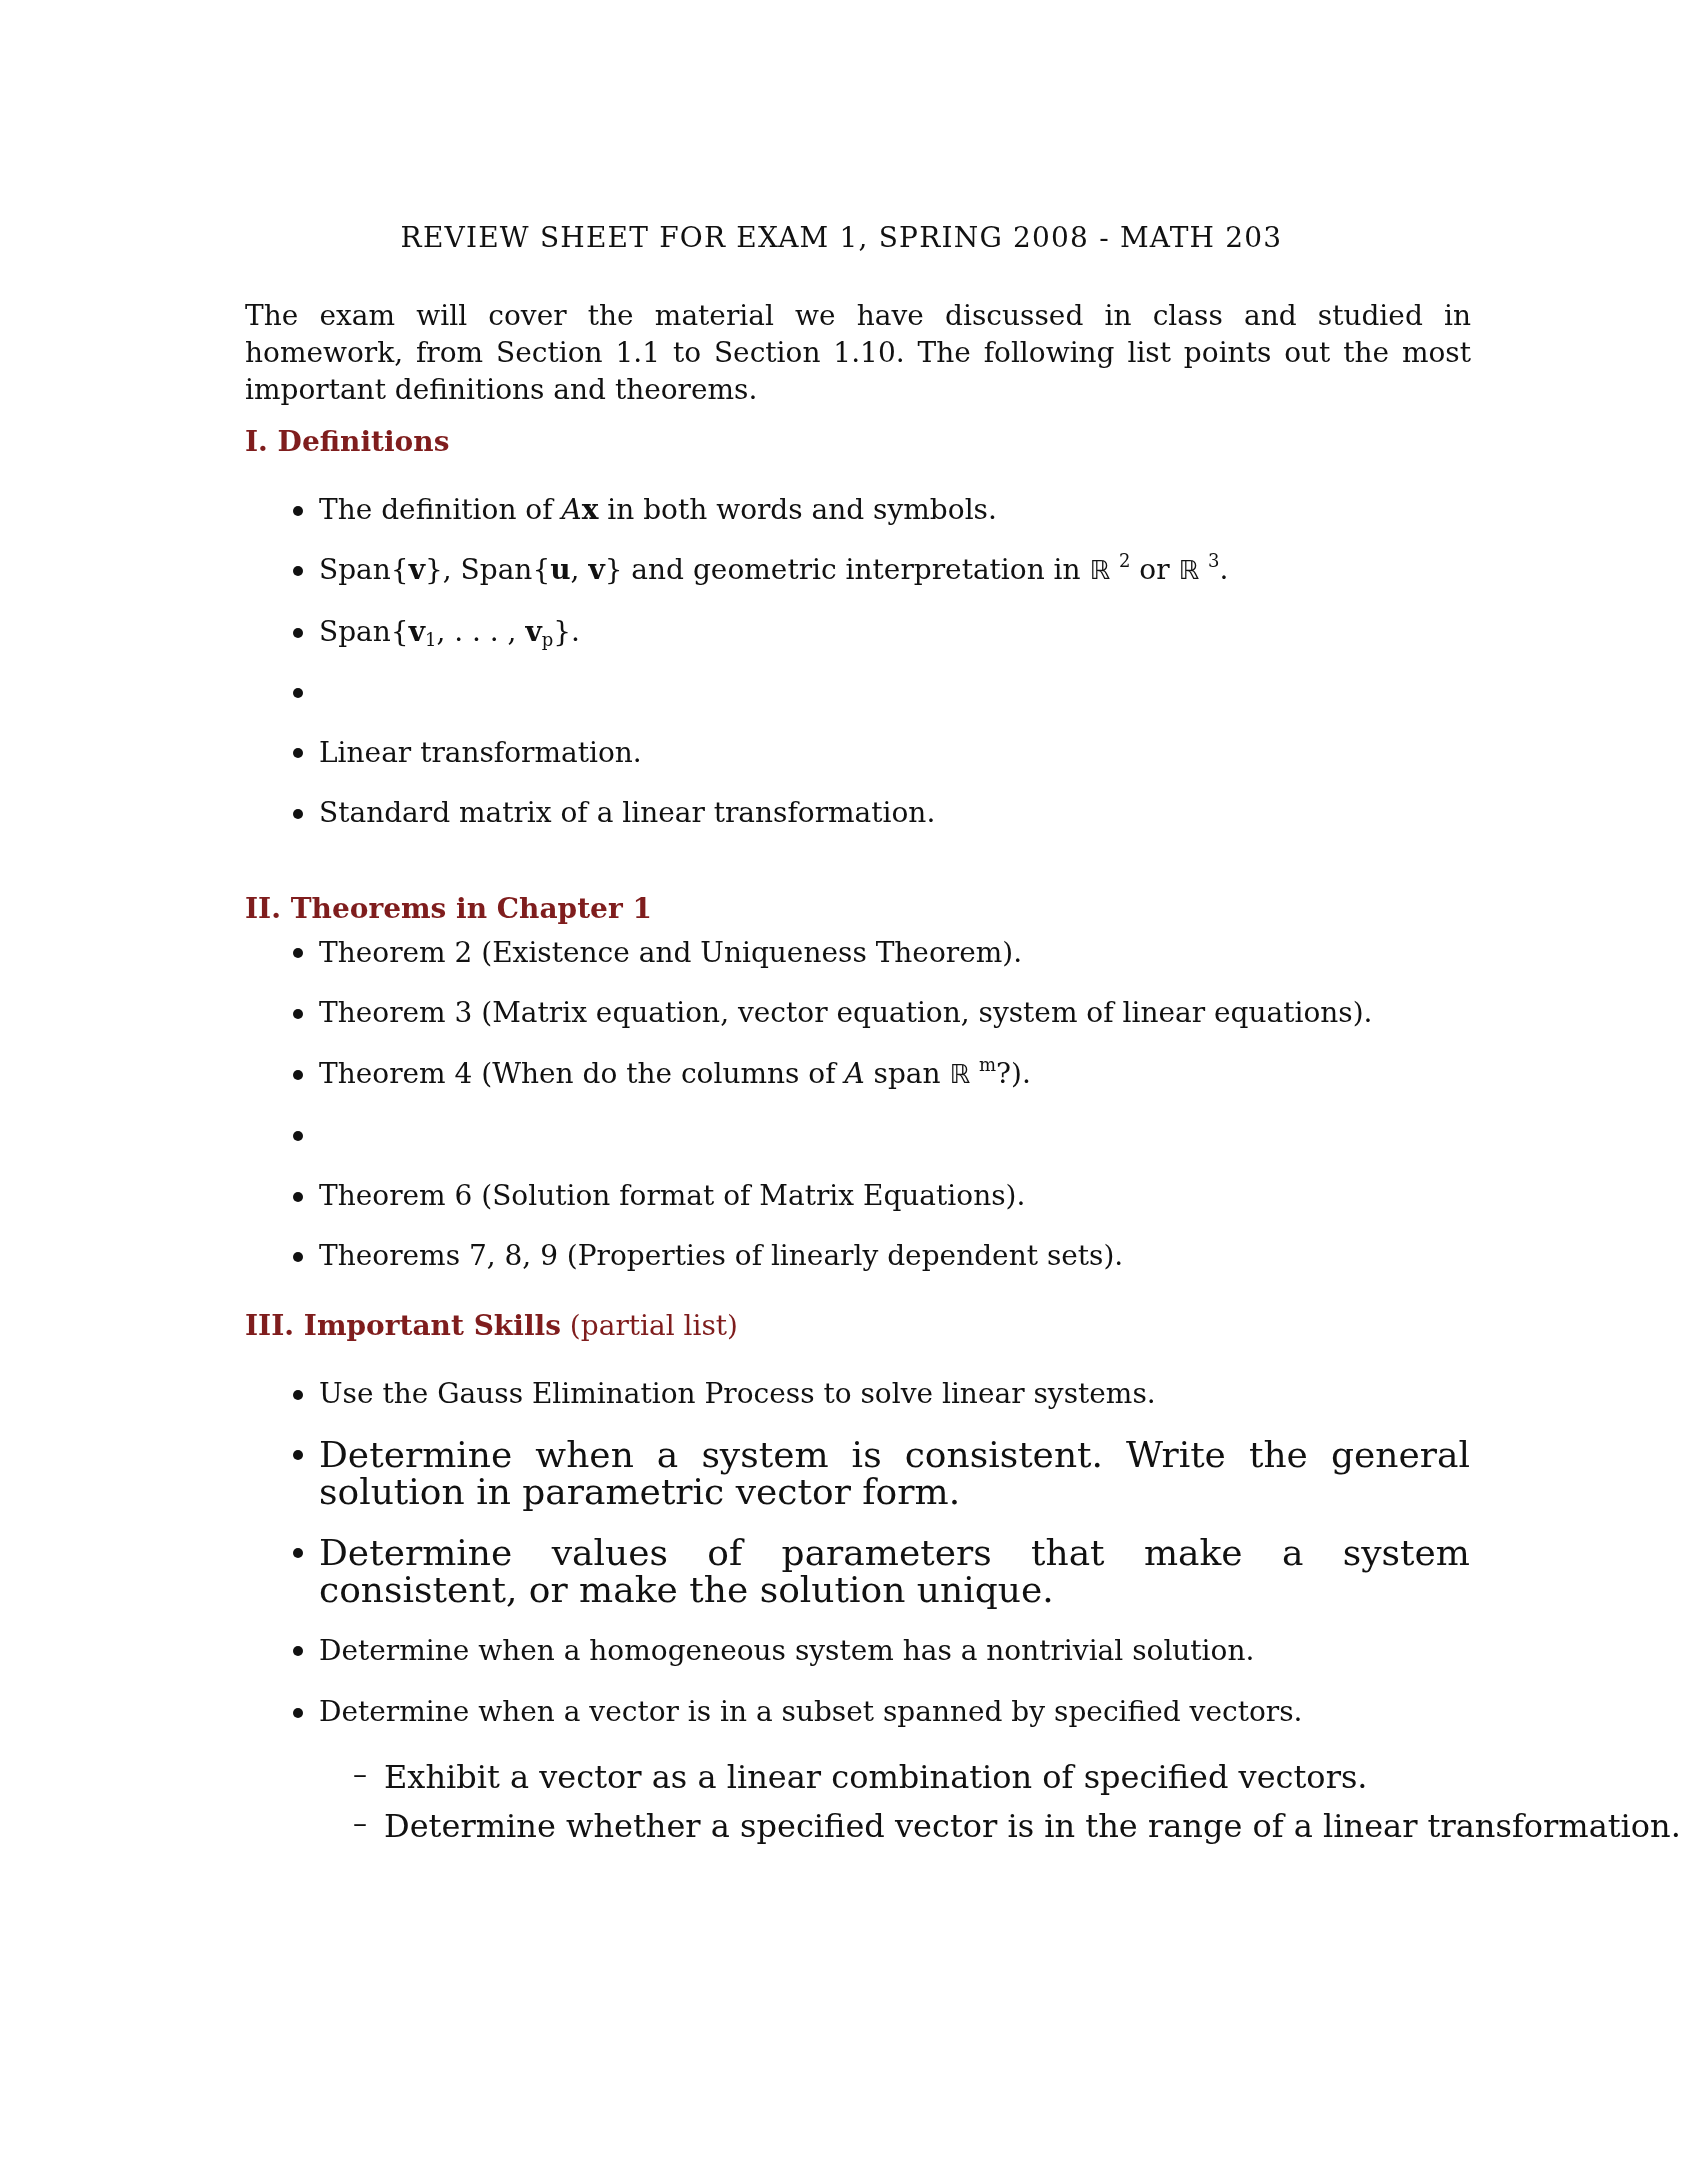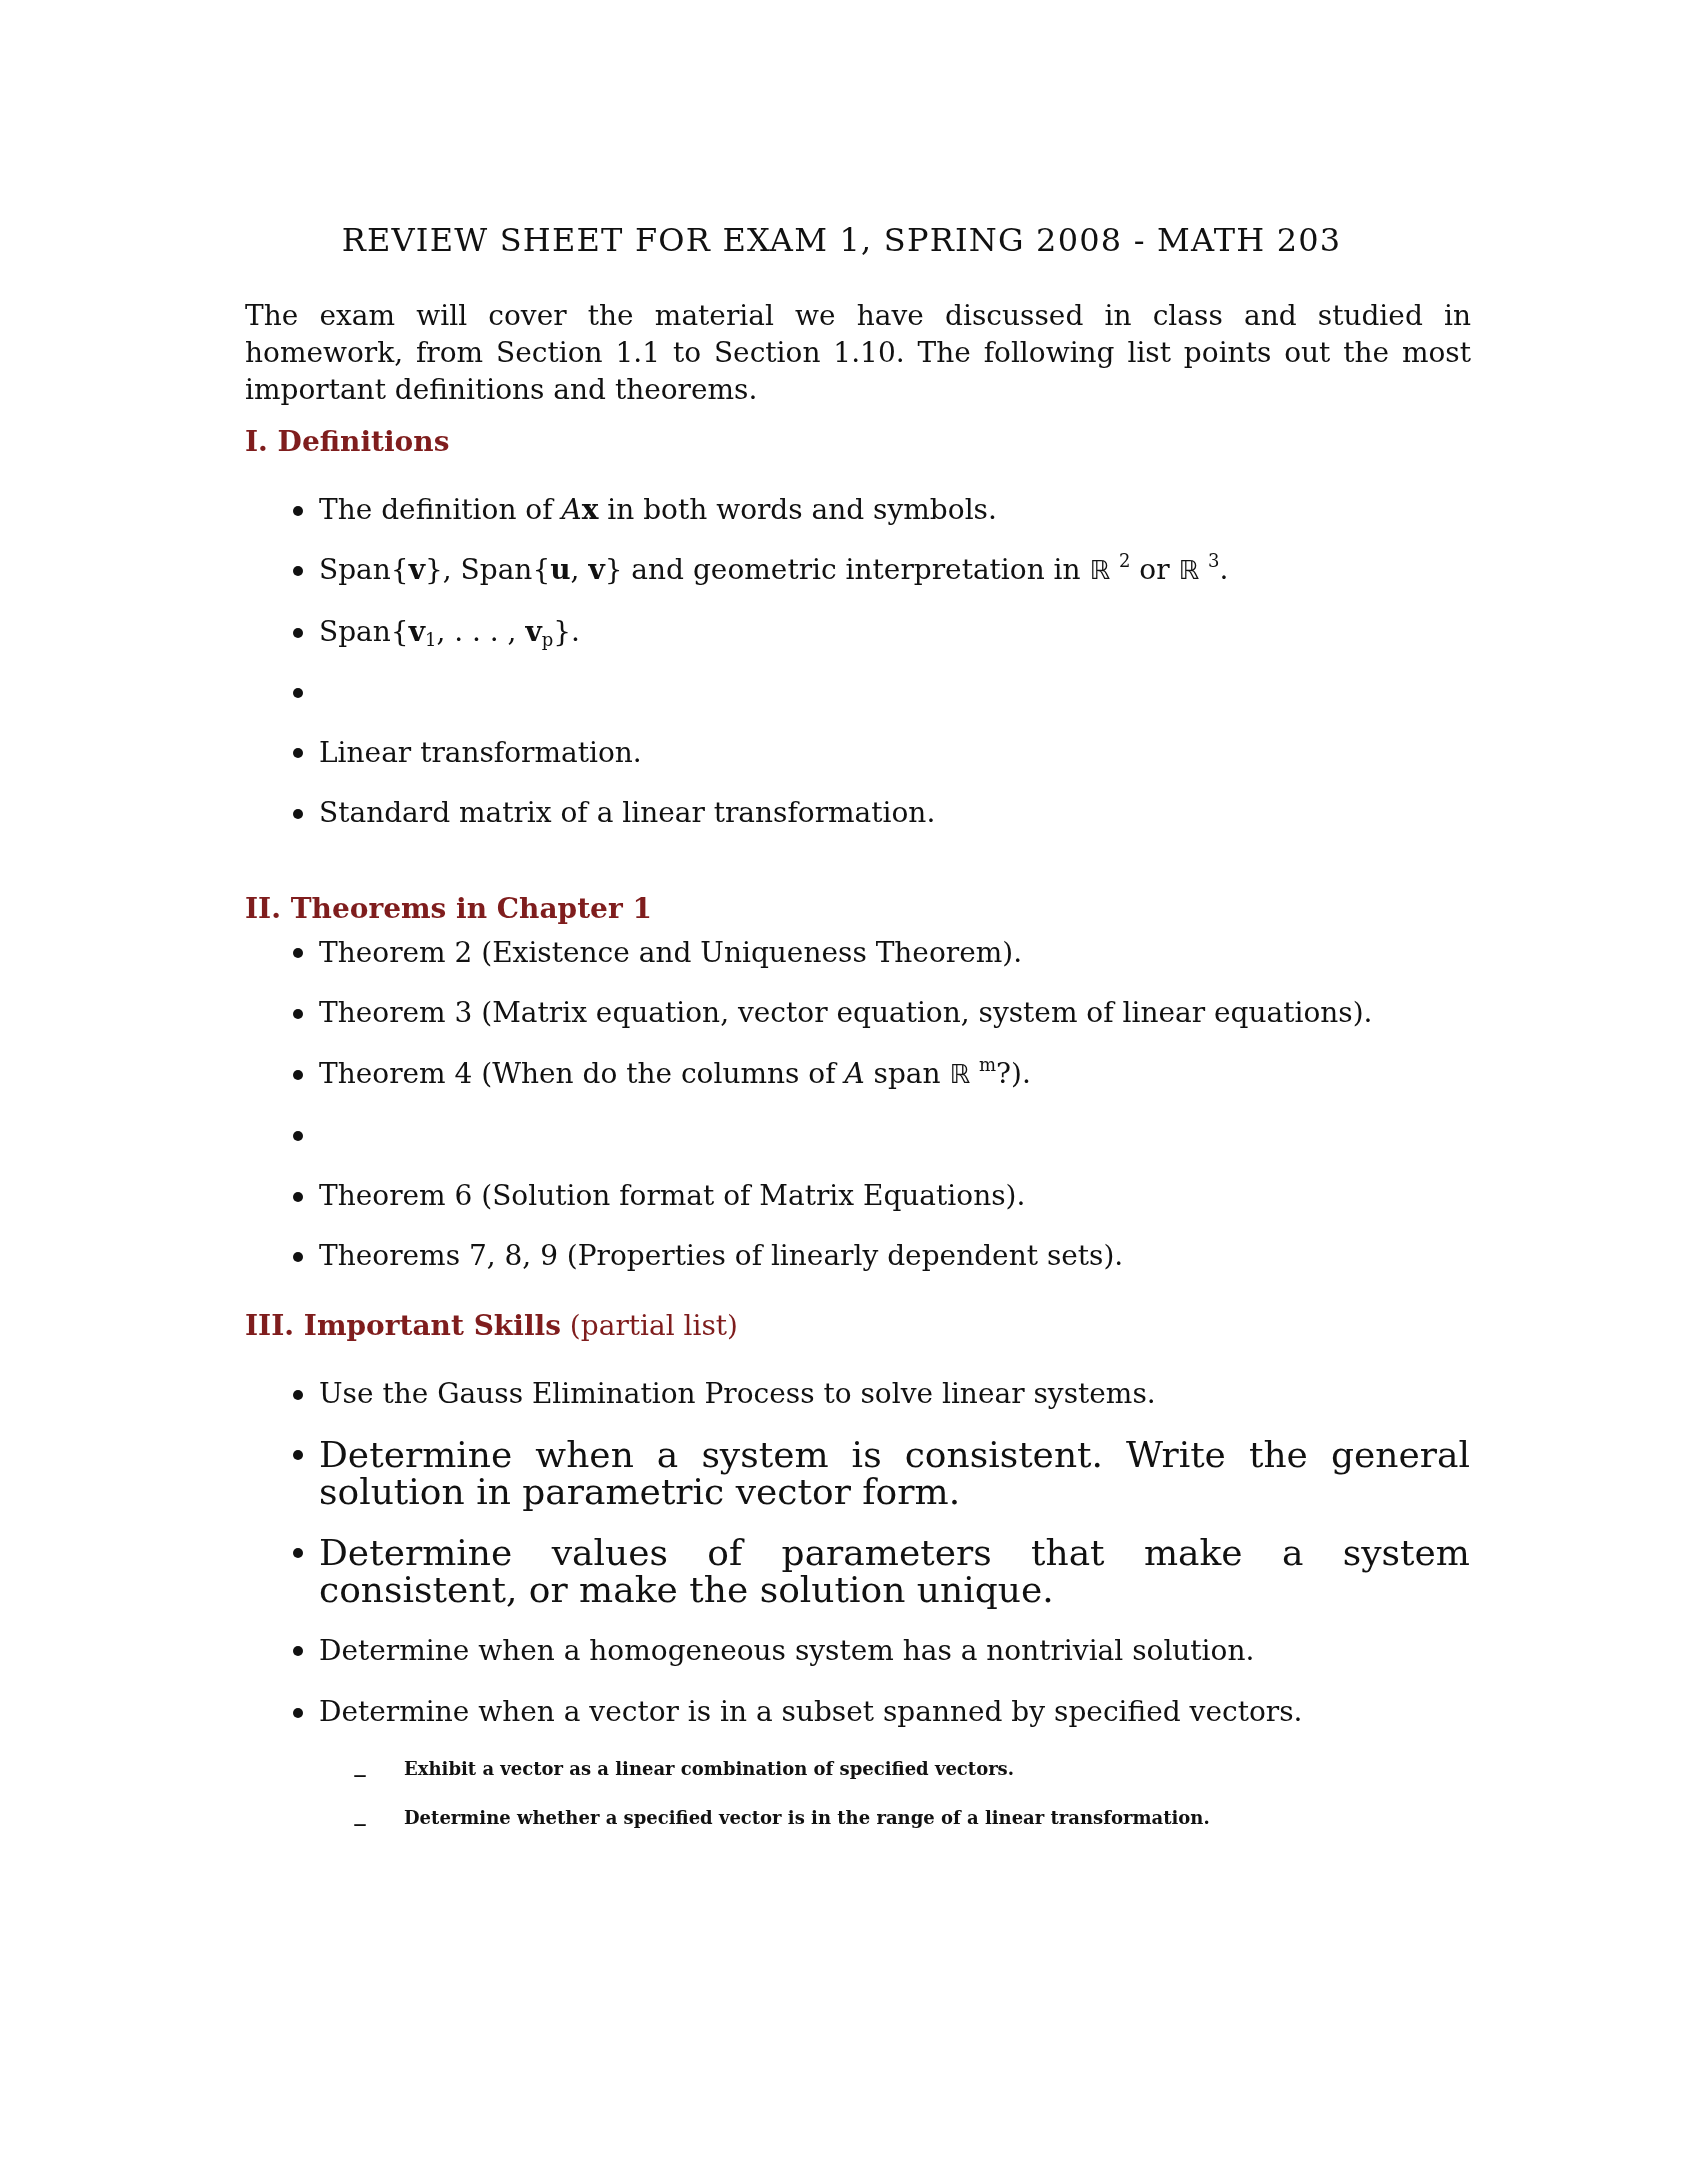--- a/index.html
+++ b/index.html
@@ -1,31 +1,31 @@
 <!DOCTYPE html>
 <html><head>
 <meta charset="utf-8">
 <style>
   html, body { margin: 0; padding: 0; background: #ffffff; }
   body { width: 1683px; height: 2178px; position: relative; overflow: hidden;
          font-family: "DejaVu Serif", "Liberation Serif", serif; color: #111; }
   .page { position: absolute; left: 0; top: 0; width: 1683px; height: 2178px; }
   .line { position: absolute; white-space: nowrap; font-size: 28px; line-height: 1; }
-  .title { left: 0; width: 1683px; text-align: center; top: 224px; font-size: 32px;
+  .title { left: 0; width: 1683px; text-align: center; top: 224px; font-size: 28px;
            letter-spacing: 1.2px; }
   .para { left: 245px; width: 1226px; font-size: 28px; line-height: 37px; top: 297px;
           position: absolute; text-align: justify; white-space: normal; }
   .heading { left: 245px; color: #7f1d1d; font-size: 28px; font-weight: bold; }
   .heading .light { font-weight: normal; }
   .bullet { position: absolute; left: 293px; width: 10px; height: 10px; border-radius: 50%;
             background: #111; }
   .item { position: absolute; left: 319px; font-size: 36px; line-height: 37px;
           width: 1151px; white-space: normal; text-align: justify; }
   .dash { position: absolute; left: 353px; font-size: 28px; }
-  .subitem { position: absolute; left: 404px; font-size: 18px; white-space: nowrap; font-weight: bold; }
+  .subitem { position: absolute; left: 384px; font-size: 32px; white-space: nowrap; }
   .math-i { font-style: italic; }
   .math-b { font-weight: bold; }
   sup { font-size: 18px; vertical-align: 12px; line-height: 0; }
   sub { font-size: 18px; vertical-align: -5px; line-height: 0; }
   .bb { font-family: "DejaVu Sans", sans-serif; font-size: 26px; }
 </style>
 </head>
 <body>
 
 <div class="page">

